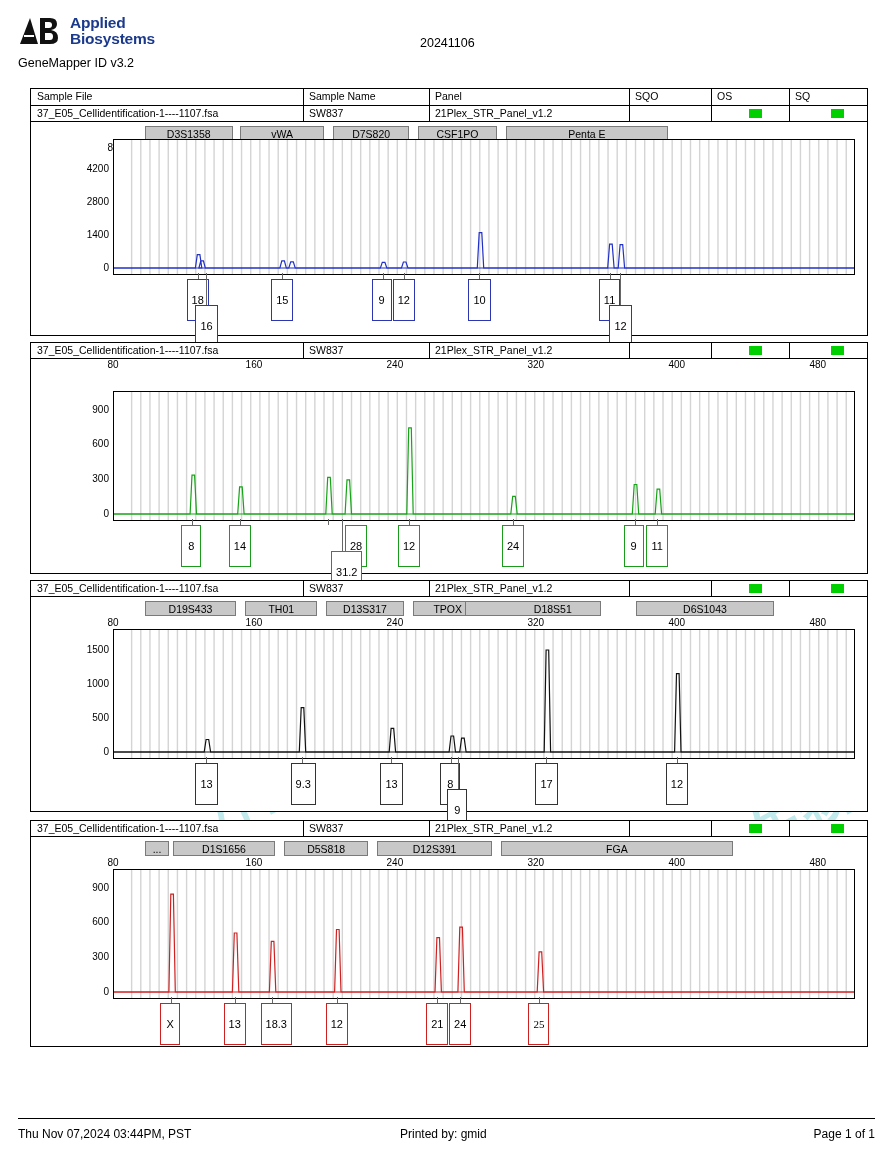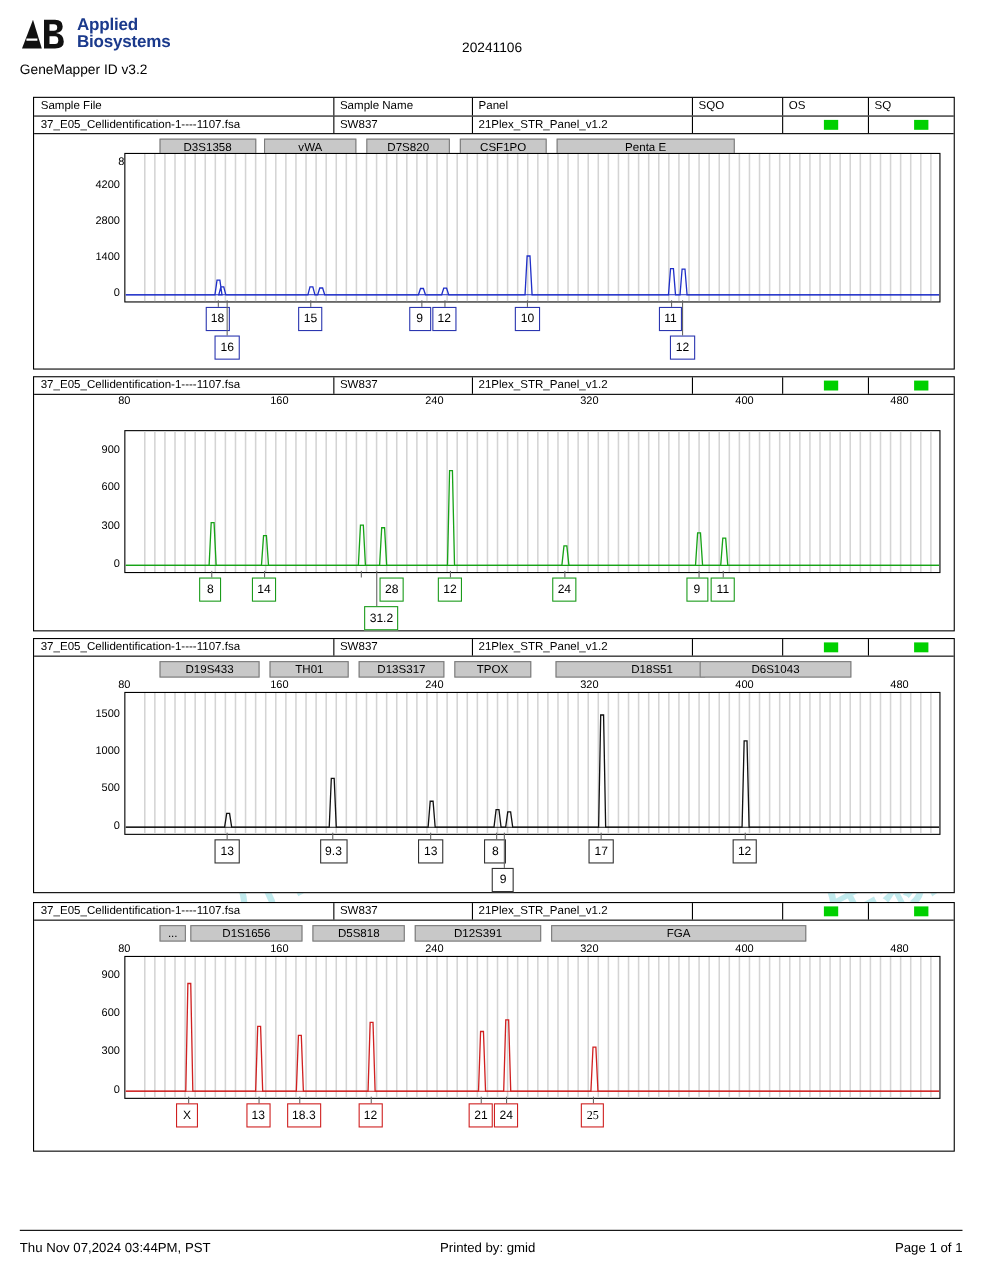--- a/index.html
+++ b/index.html
@@ -53,21 +53,21 @@
 
   
   .plot{position:absolute;border:1px solid #000;background:#fff;overflow:hidden;}
   .plot svg{display:block;}
 
   .ylabels{position:absolute;font-size:10px;text-align:right;}
   .ylabels div{position:absolute;right:0;transform:translateY(-50%);}
 
   
   .callbox{position:absolute;border:1px solid #555;background:#fff;font-size:11px;
-           text-align:center;padding:4px 4px;box-sizing:border-box;min-width:20px;}
+           text-align:center;padding:14px 4px;box-sizing:border-box;min-width:20px;}
   .cb-blue{border-color:#2b36b0;color:#000;}
   .cb-green{border-color:#1b9b1b;color:#000;}
   .cb-black{border-color:#333;color:#000;}
   .cb-red{border-color:#cf2020;color:#000;}
   .tick-line{position:absolute;width:1px;background:#666;}
 
   
   .footer{position:absolute;left:18px;top:1118px;width:857px;border-top:1px solid #000;padding-top:7px;}
   .footer .f{position:absolute;top:8px;font-size:12px;}
 </style>
@@ -397,21 +397,21 @@
       <div class="sep" style="left:680px;"></div>
       <div class="okbox" style="left:718px;"></div>
       <div class="sep" style="left:758px;"></div>
       <div class="okbox" style="left:800px;"></div>
     </div>
     <div class="markers" style="position: relative;">
         <div class="marker" style="left: 113.714px; width: 91.619px;">D19S433</div>
         <div class="marker" style="left: 214.143px; width: 72.2381px;">TH01</div>
         <div class="marker" style="left: 295.19px; width: 77.5238px;">D13S317</div>
         <div class="marker" style="left: 381.524px; width: 70.4762px;">TPOX</div>
-        <div class="marker" style="left: 474px; width: 135.667px; padding-left: 40px;">D18S51</div>
+        <div class="marker" style="left: 434px; width: 135.667px; padding-left: 40px;">D18S51</div>
         <div class="marker" style="left: 605.286px; width: 137.429px;">D6S1043</div>
       </div>
     <div class="axis" style="position: relative;">
         <div class="t" style="left: 82px;">80</div>
         <div class="t" style="left: 222.952px;">160</div>
         <div class="t" style="left: 363.905px;">240</div>
         <div class="t" style="left: 504.857px;">320</div>
         <div class="t" style="left: 645.81px;">400</div>
         <div class="t" style="left: 786.762px;">480</div>
       </div>

